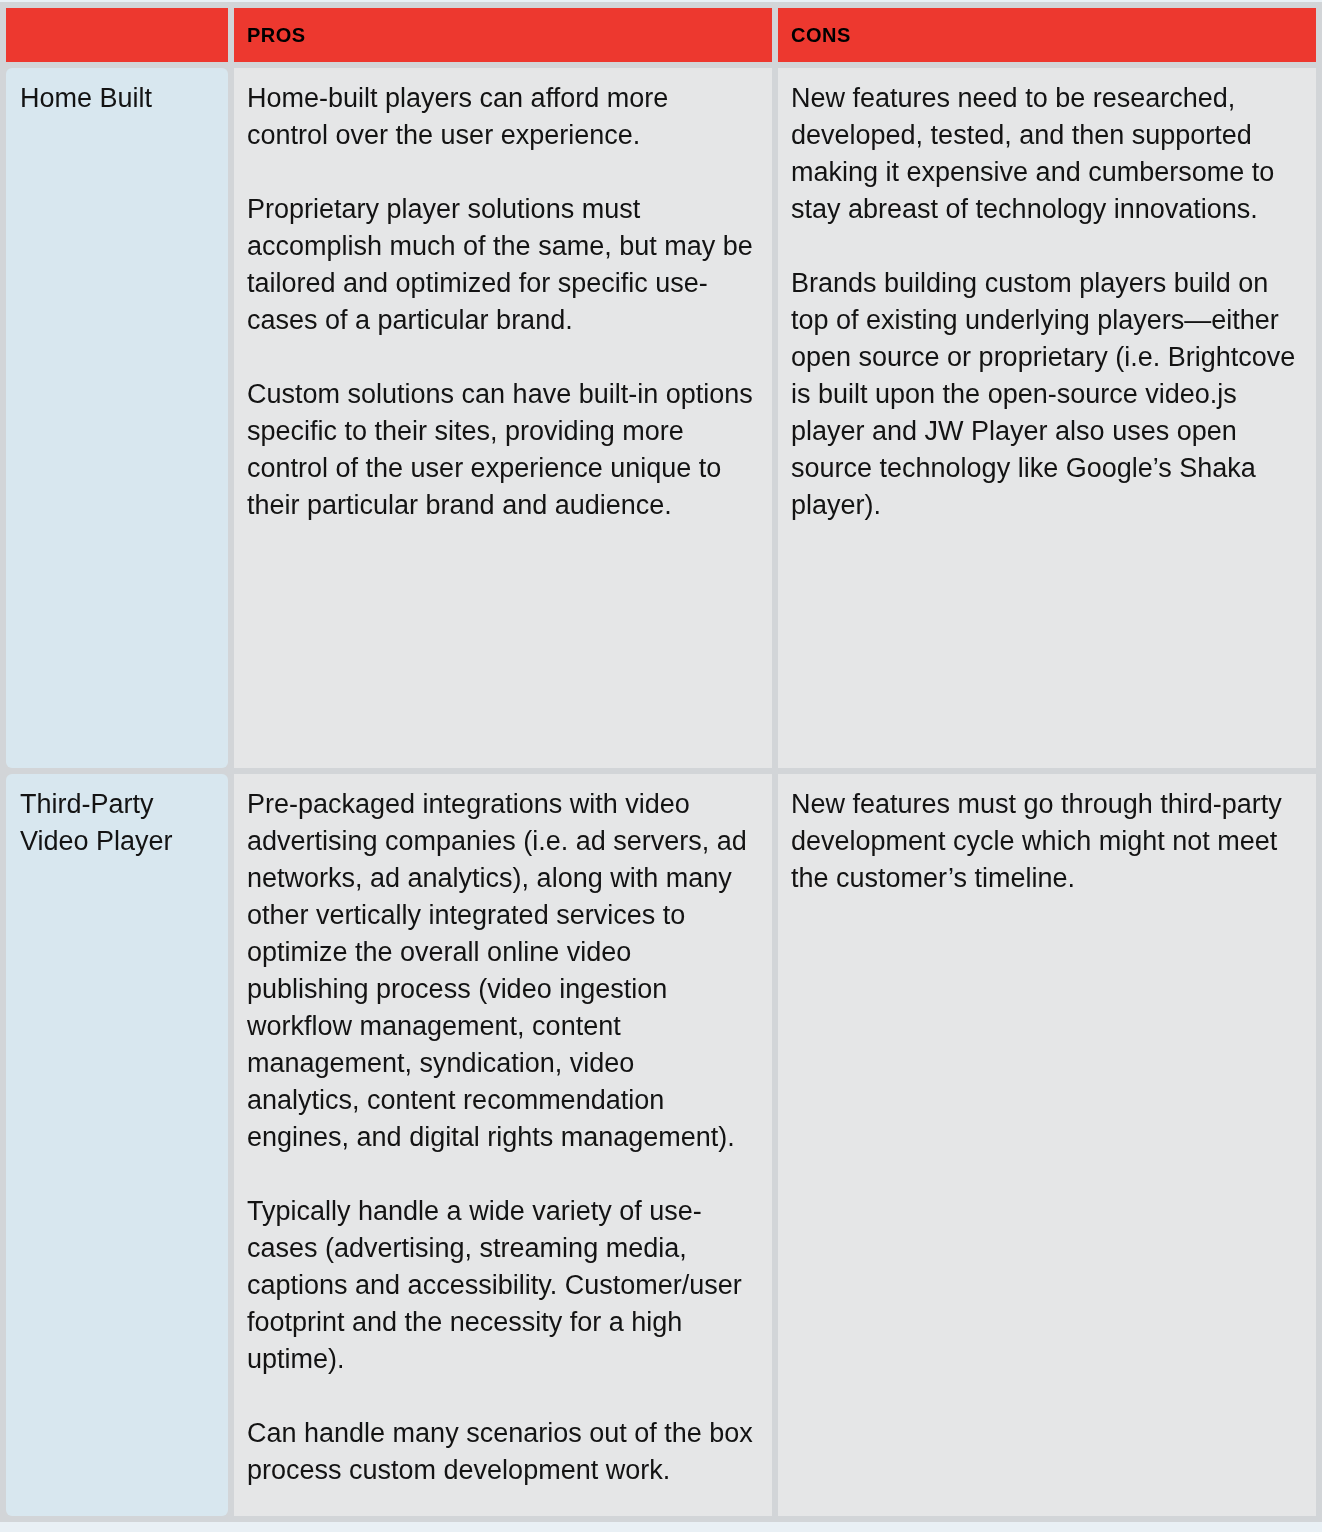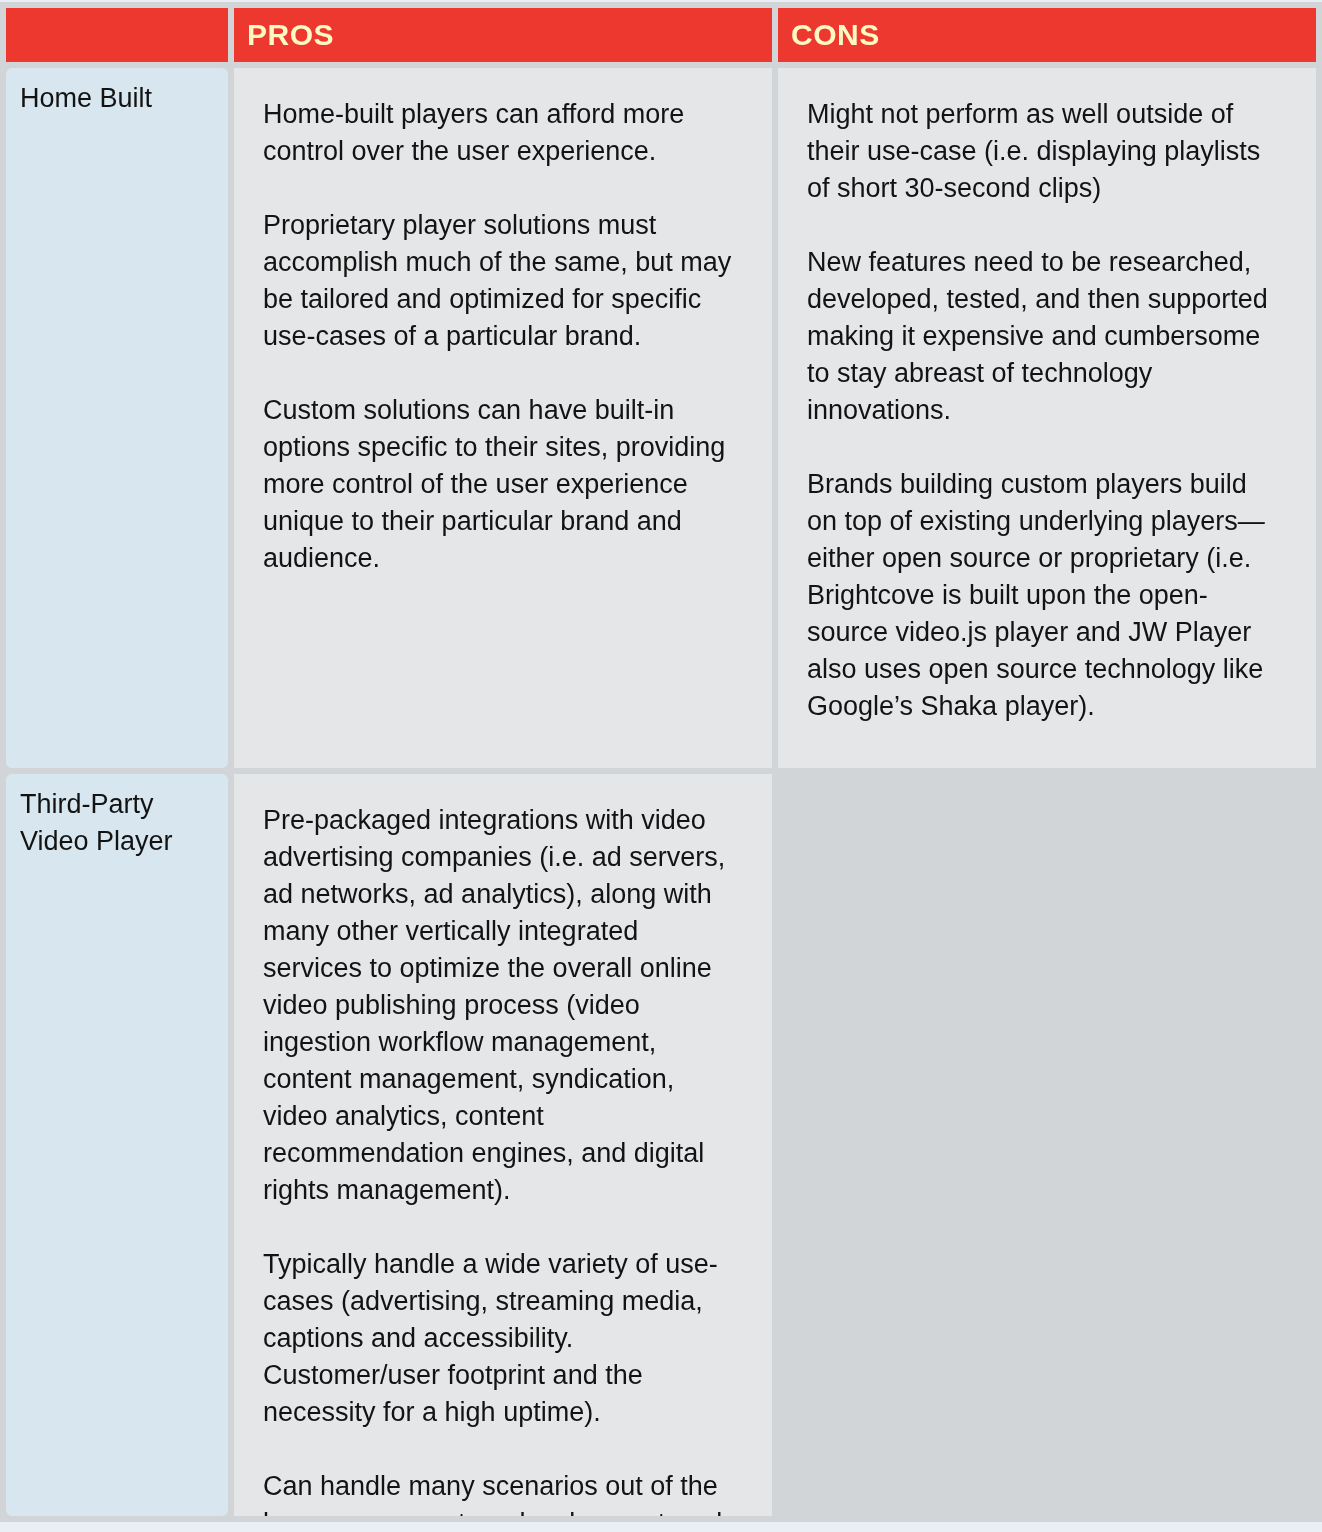--- a/index.html
+++ b/index.html
@@ -18,45 +18,45 @@
     grid-template-rows: 54px 700px 742px;
     gap: 6px;
     margin: 2px 0 0 0;
   }
   .cell {
     box-sizing: border-box;
     overflow: hidden;
   }
   .header-cell {
     background: var(--header_bg, #ed382f);
-    color: #fef9c3;
+    color: #000000;
     display: flex;
     align-items: center;
     padding-left: 13px;
-    font-size: 30px;
+    font-size: 20px;
     font-weight: 700;
     letter-spacing: 0.5px;
   }
   .label-cell {
     background: var(--label_bg, #d8e7ef);
     color: var(--text_color, #131313);
     font-size: 27px;
     line-height: 37px;
     padding: 12px 14px 0 14px;
     border-radius: 6px;
   }
   .body-cell {
     background: var(--cell_bg, #e5e6e7);
     color: var(--text_color, #131313);
     font-size: 27px;
     line-height: 37px;
     padding: 12px 18px 0 13px;
   }
   .body-cell p {
-    margin: 16px;
+    margin: 0;
   }
   .body-cell p + p {
     margin-top: 37px;
   }
 </style>
 </head>
 <body>
 
 <div class="table-wrap">
 
@@ -72,27 +72,29 @@
 
   <div class="cell label-cell">
     <span>Home Built</span>
   </div>
   <div class="cell body-cell">
       <p>Home-built players can afford more control over the user experience.</p>
       <p>Proprietary player solutions must accomplish much of the same, but may be tailored and optimized for specific use-cases of a particular brand.</p>
       <p>Custom solutions can have built-in options specific to their sites, providing more control of the user experience unique to their particular brand and audience.</p>
     </div>
   <div class="cell body-cell">
-      <p>Might not perform as well outside of their use-case (i.e. displaying playlists of short 30-second clips)</p>
       <p>New features need to be researched, developed, tested, and then supported making it expensive and cumbersome to stay abreast of technology innovations.</p>
       <p>Brands building custom players build on top of existing underlying players—either open source or proprietary (i.e. Brightcove is built upon the open-source video.js player and JW Player also uses open source technology like Google’s Shaka player).</p>
     </div>
 
   <div class="cell label-cell">
     <span>Third-Party Video Player</span>
   </div>
   <div class="cell body-cell">
       <p>Pre-packaged integrations with video advertising companies (i.e. ad servers, ad networks, ad analytics), along with many other vertically integrated services to optimize the overall online video publishing process (video ingestion workflow management, content management, syndication, video analytics, content recommendation engines, and digital rights management).</p>
       <p>Typically handle a wide variety of use-cases (advertising, streaming media, captions and accessibility. Customer/user footprint and the necessity for a high uptime).</p>
       <p>Can handle many scenarios out of the box process custom development work.</p>
     </div>
+  <div class="cell body-cell">
+      <p>New features must go through third-party development cycle which might not meet the customer’s timeline.</p>
+    </div>
 
 </div>
 
 </body></html>

